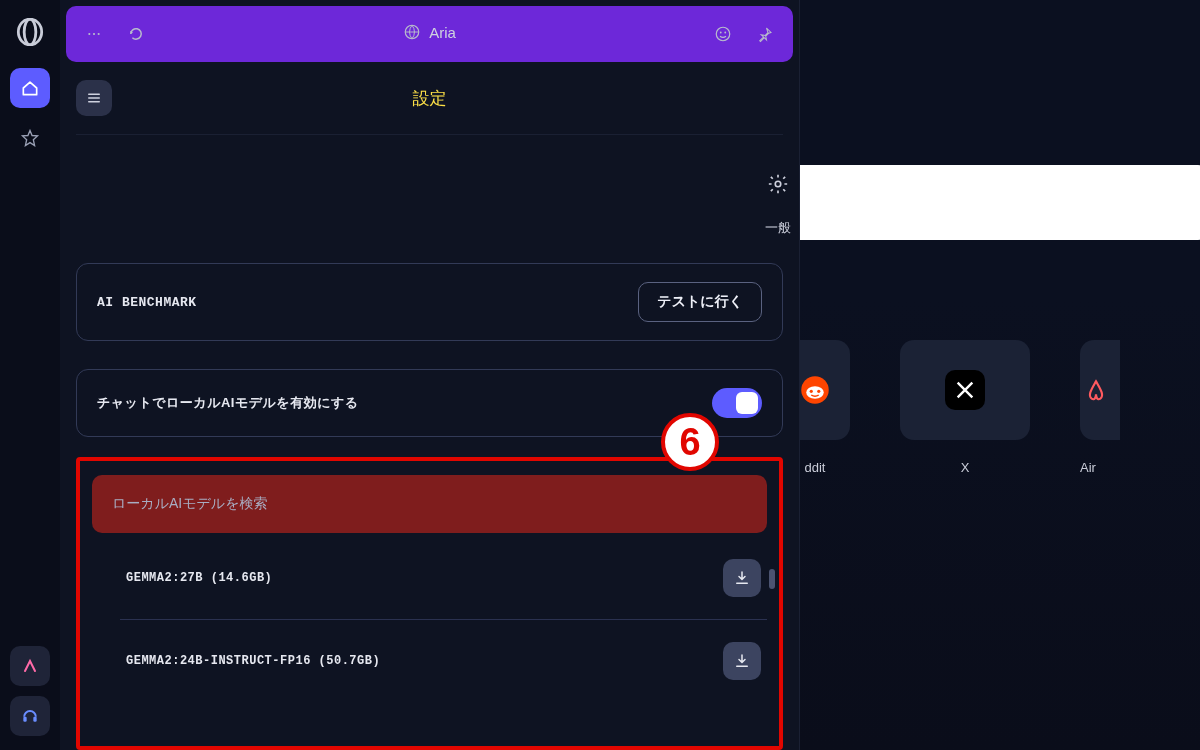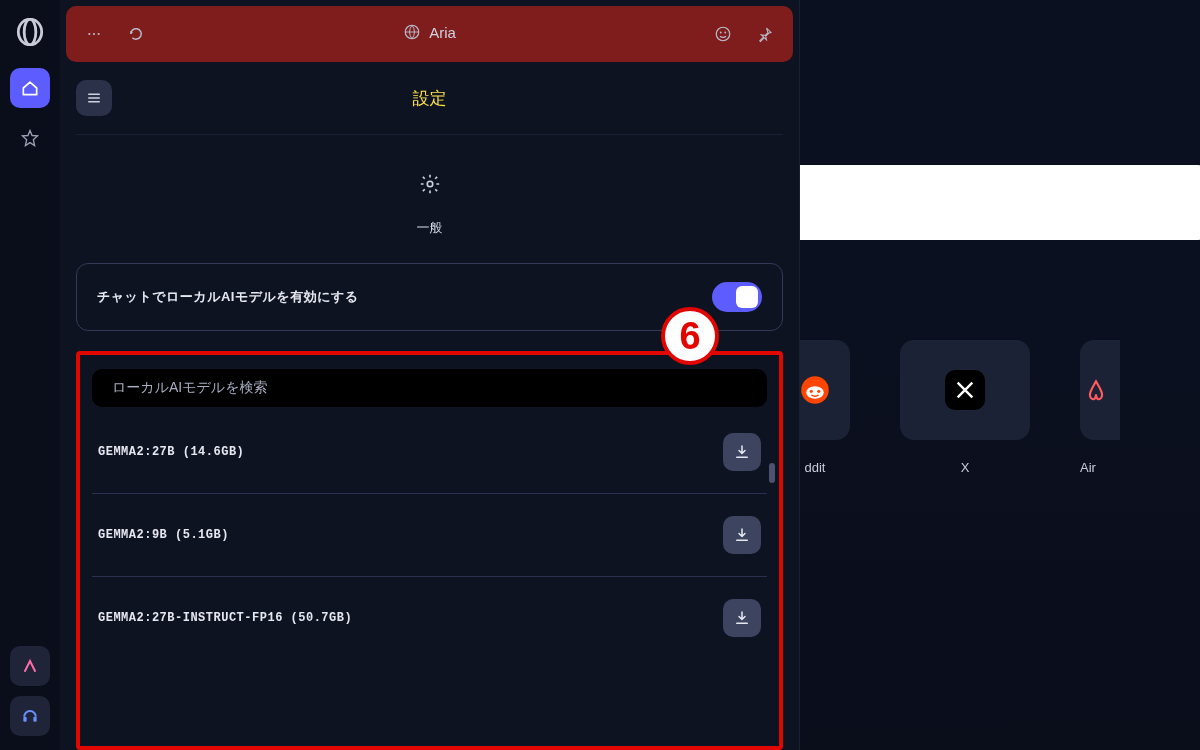--- a/index.html
+++ b/index.html
@@ -53,35 +53,35 @@
 .panel {
   position: absolute; left: 60px; top: 0; width: 740px; height: 100%;
   background: #0e1322;
   border-right: 1px solid #1a2033;
   display:flex; flex-direction:column;
 }
 
 
 .titlebar {
   height: 56px; display:flex; align-items:center; padding:0 14px; gap:14px;
-  background:#7f1d1d; border-radius:10px; margin:6px 6px 0 6px;
+  background:#6d28d9; border-radius:10px; margin:6px 6px 0 6px;
 }
 .titlebar .spacer { flex:1; }
 .titlebar .title-center { position:absolute; left:0; right:0; text-align:center; pointer-events:none;}
 .titlebar .title-text { color:#cfd2df; font-size:15px; display:inline-flex; align-items:center; gap:8px;}
 .icon-btn { width:28px; height:28px; display:flex; align-items:center; justify-content:center; color:#b8bccc; cursor:pointer; border-radius:6px;}
 
 .settings-header {
   display:flex; align-items:center; padding:18px 16px; position:relative;
 }
 .hamburger-btn { width:36px; height:36px; border-radius:10px; background:#2b3149; display:flex; align-items:center; justify-content:center; cursor:pointer;}
 .settings-title { position:absolute; left:0; right:0; text-align:center; font-size:17px; color:#fde047;}
 
 
-.tabs { display:flex; justify-content:center; gap:40px; padding:28px 0 12px;}
+.tabs { display:flex; justify-content:flex-end; gap:40px; padding:28px 0 12px;}
 .tab { display:flex; flex-direction:column; align-items:center; gap:14px; cursor:pointer; color:#cfd2df; font-size:13px;}
 .tab .tab-icon { width:42px; height:42px; border-radius:10px; display:flex; align-items:center; justify-content:center;}
 .tab.active .tab-icon { background:#313a55; }
 
 
 .card {
   margin:14px 16px; border:1px solid #323a57; border-radius:12px;
   padding:18px 20px; display:flex; align-items:center; justify-content:space-between;
 }
 .card .label{font-size:13px; color:#e6e8f0; font-weight:600; letter-spacing:0.5px;}
@@ -100,27 +100,27 @@
   border:4px solid #e10600; border-radius:4px; padding:14px 12px 0;
 }
 .callout {
   position:absolute; top:-38px; right:80px; width:58px; height:58px;
   border:4px solid #e10600; border-radius:50%; background:#fff;
   display:flex; align-items:center; justify-content:center;
   color:#e10600; font-size:38px; font-weight:800; font-family:Arial,sans-serif;
   z-index:50;
 }
 .search-box {
-  background:#000000; border-radius:10px; padding:10px 20px; color:#a8adc2;
+  background:#7f1d1d; border-radius:10px; padding:20px 20px; color:#a8adc2;
   font-size:14px; margin-bottom:4px;
 }
 .model-list{overflow-y:auto;}
 .model-row {
   display:flex; align-items:center; justify-content:space-between;
-  padding:22px 6px; border-bottom:1px solid #2a3150;
+  padding:22px 6px; border-bottom:1px solid #2a3150;margin-left:28px;
 }
 .model-row:last-child{border-bottom:none;}
 .model-name{font-family:"Courier New",monospace; font-size:12px; letter-spacing:0.5px; color:#e6e8f0; font-weight:700;}
 .dl-btn{width:38px; height:38px; border-radius:10px; background:#3c4460; display:flex; align-items:center; justify-content:center; cursor:pointer;}
 .scroll-ind{position:absolute; right:4px; top:108px; width:6px; height:20px; background:#4b5370; border-radius:3px;}
 
 svg{display:block;}
 </style>
 </head>
 <body>
@@ -248,20 +248,24 @@
       <div class="tab-icon">
         <svg viewBox="0 0 24 24" width="22" height="22">
             <circle cx="12" cy="12" r="3" fill="none" stroke="#cfd2df" stroke-width="1.8"></circle>
             <path d="M12 2v3M12 19v3M4.2 4.2l2.1 2.1M17.7 17.7l2.1 2.1M2 12h3M19 12h3M4.2 19.8l2.1-2.1M17.7 6.3l2.1-2.1" stroke="#cfd2df" stroke-width="1.8"></path>
           </svg>
       </div>
       <span>一般</span>
     </div>
   </div>
 
+  <div class="card">
+    <span class="label" style="font-family:'Courier New',monospace;">AI BENCHMARK</span>
+    <button class="outline-btn">テストに行く</button>
+  </div>
 
   <div class="card">
     <span class="label" style="font-weight:600;">チャットでローカルAIモデルを有効にする</span>
     <div class="toggle">
         <div class="knob"></div>
       </div>
   </div>
 
   <div style="position:relative; flex:1; display:flex; flex-direction:column;">
     <div class="callout">6</div>
@@ -271,33 +275,25 @@
       <div class="model-list">
         <div class="model-row">
           <span class="model-name">GEMMA2:27B (14.6GB)</span>
           <div class="dl-btn">
             <svg viewBox="0 0 24 24" width="18" height="18">
                 <path d="M12 4 v10 M8 10 l4 4 l4 -4 M5 19 h14" fill="none" stroke="#e6e8f0" stroke-width="2" stroke-linecap="round"></path>
               </svg>
           </div>
         </div>
         <div class="model-row">
-          <span class="model-name">GEMMA2:9B (5.1GB)</span>
+          <span class="model-name">GEMMA2:24B-INSTRUCT-FP16 (50.7GB)</span>
           <div class="dl-btn">
             <svg viewBox="0 0 24 24" width="18" height="18">
                 <path d="M12 4 v10 M8 10 l4 4 l4 -4 M5 19 h14" fill="none" stroke="#e6e8f0" stroke-width="2" stroke-linecap="round"></path>
               </svg>
           </div>
         </div>
-        <div class="model-row">
-          <span class="model-name">GEMMA2:27B-INSTRUCT-FP16 (50.7GB)</span>
-          <div class="dl-btn">
-            <svg viewBox="0 0 24 24" width="18" height="18">
-                <path d="M12 4 v10 M8 10 l4 4 l4 -4 M5 19 h14" fill="none" stroke="#e6e8f0" stroke-width="2" stroke-linecap="round"></path>
-              </svg>
-          </div>
-        </div>
 
       </div>
     </div>
   </div>
 
 </div>
 
 </body></html>

